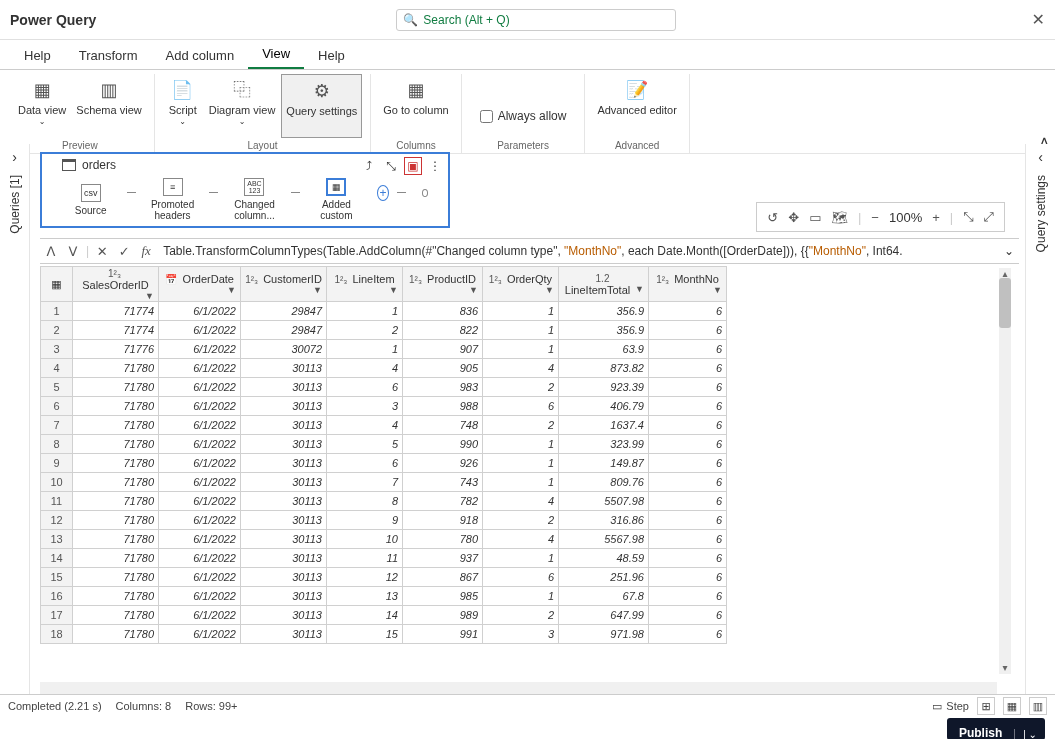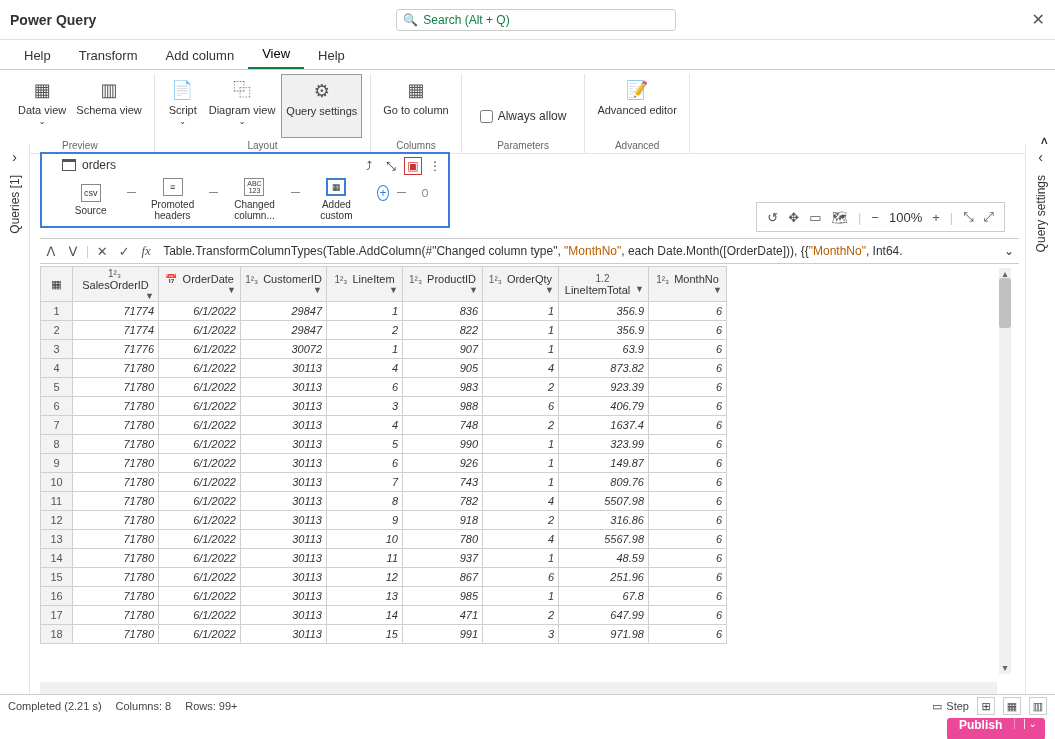--- a/index.html
+++ b/index.html
@@ -82,21 +82,21 @@
 .vscroll .arrow { position: absolute; width: 12px; height: 12px; font-size: 10px; text-align: center; color: #666; cursor: pointer; }
 .hscroll { position: absolute; bottom: 0; left: 0; right: 14px; height: 12px; background: #f0f0f0; }
 
 
 .status { position: absolute; left: 0; right: 0; bottom: 0; height: 45px; border-top: 1px solid #ccc; }
 .status-row1 { height: 22px; display: flex; align-items: center; padding: 0 8px; font-size: 11px; color: #444; }
 .status-row1 .stat { margin-right: 14px; }
 .status-row1 .right-icons { margin-left: auto; display: flex; gap: 8px; align-items: center; }
 .status-row1 .right-icons .ico-s { width: 18px; height: 18px; border: 1px solid #ccc; display: flex; align-items: center; justify-content: center; font-size: 11px; cursor: pointer; }
 .status-row2 { height: 23px; display: flex; align-items: center; justify-content: flex-end; padding: 0 10px; }
-.publish-btn { background: #ec4899; color: #fff; height: 22px; display: flex; align-items: flex-start; border-radius: 3px; overflow: hidden; cursor: pointer; }
+.publish-btn { background: #0f172a; color: #fff; height: 22px; display: flex; align-items: flex-end; border-radius: 3px; overflow: hidden; cursor: pointer; }
 .publish-btn .lbl { padding: 0 12px; font-size: 12px; font-weight: 600; }
 .publish-btn .dd { border-left: 1px solid rgba(255,255,255,0.4); padding: 0 8px; font-size: 10px; }
 </style>
 </head>
 <body>
 
 <div class="titlebar">
   <span class="app-title">Power Query</span>
   <div class="search">
     <span class="icon">🔍</span>
@@ -445,21 +445,21 @@
               <td class="num">1</td>
               <td class="num">67.8</td>
               <td class="num">6</td>
             </tr>
             <tr>
               <td class="rownum">17</td>
               <td class="num">71780</td>
               <td class="date">6/1/2022</td>
               <td class="num">30113</td>
               <td class="num">14</td>
-              <td class="num">471</td>
+              <td class="num">989</td>
               <td class="num">2</td>
               <td class="num">647.99</td>
               <td class="num">6</td>
             </tr>
             <tr>
               <td class="rownum">18</td>
               <td class="num">71780</td>
               <td class="date">6/1/2022</td>
               <td class="num">30113</td>
               <td class="num">15</td>

